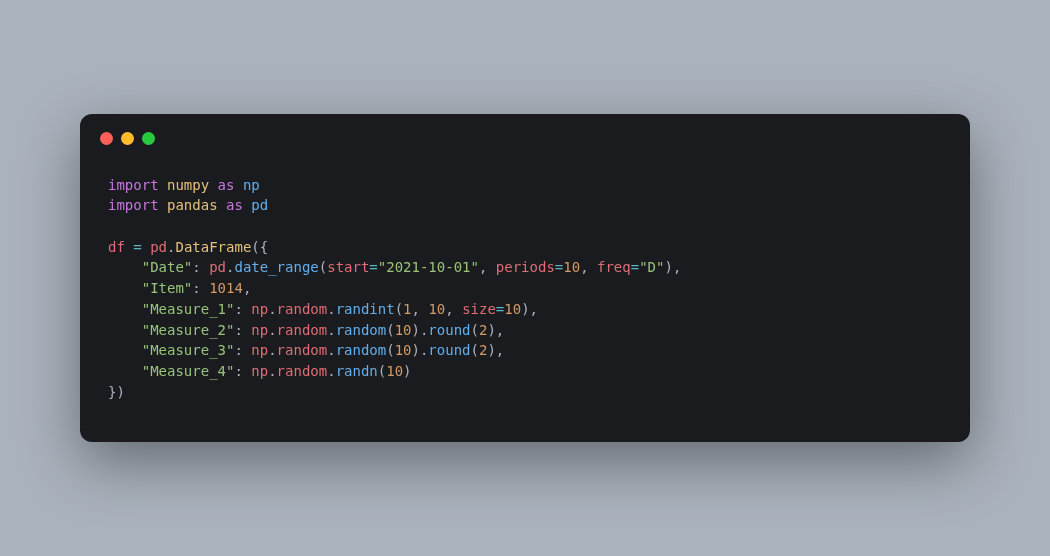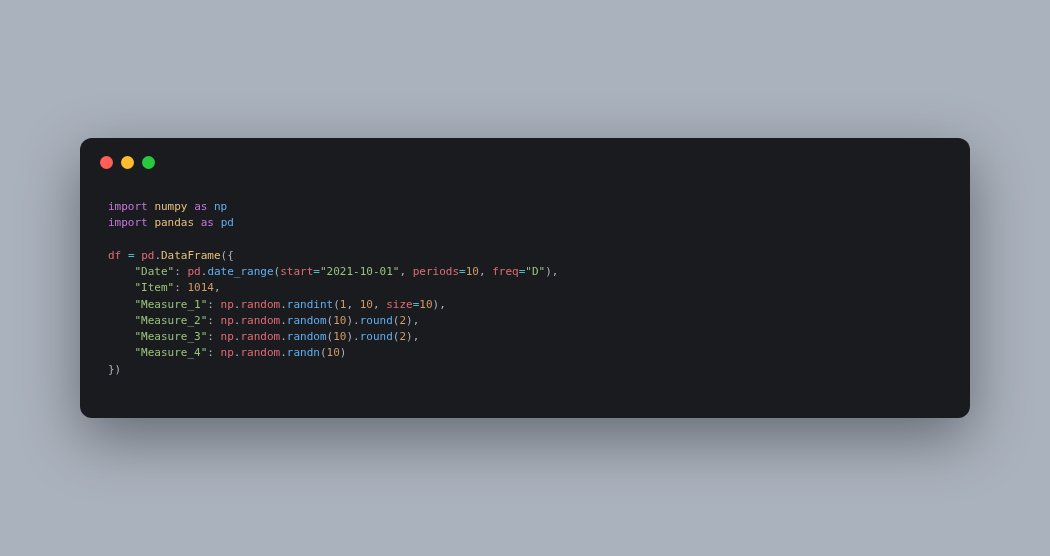--- a/index.html
+++ b/index.html
@@ -27,21 +27,21 @@
     .dot {
       width: 13px;
       height: 13px;
       border-radius: 50%;
     }
     .dot-red { background: #ff5f56; }
     .dot-yellow { background: #ffbd2e; }
     .dot-green { background: #27c93f; }
     .code {
       padding: 18px 28px 40px 28px;
-      font-size: 11px;
+      font-size: 14px;
       line-height: 1.48;
       color: #c8ccd4;
       white-space: pre;
       font-weight: 400;
     }
     .kw { color: #c678dd; }
     .mod { color: #e5c07b; }
     .alias { color: #61afef; }
     .var { color: #e06c75; }
     .op { color: #56b6c2; }

